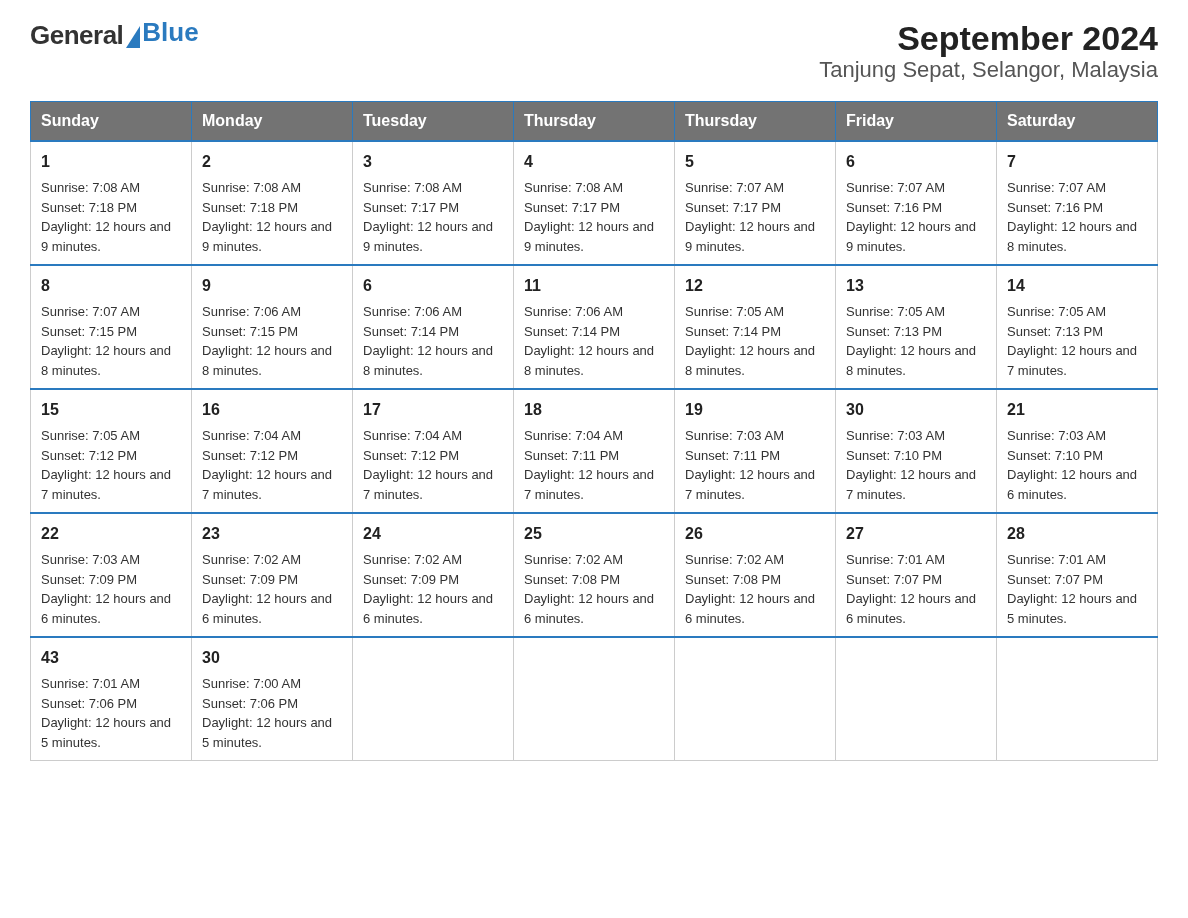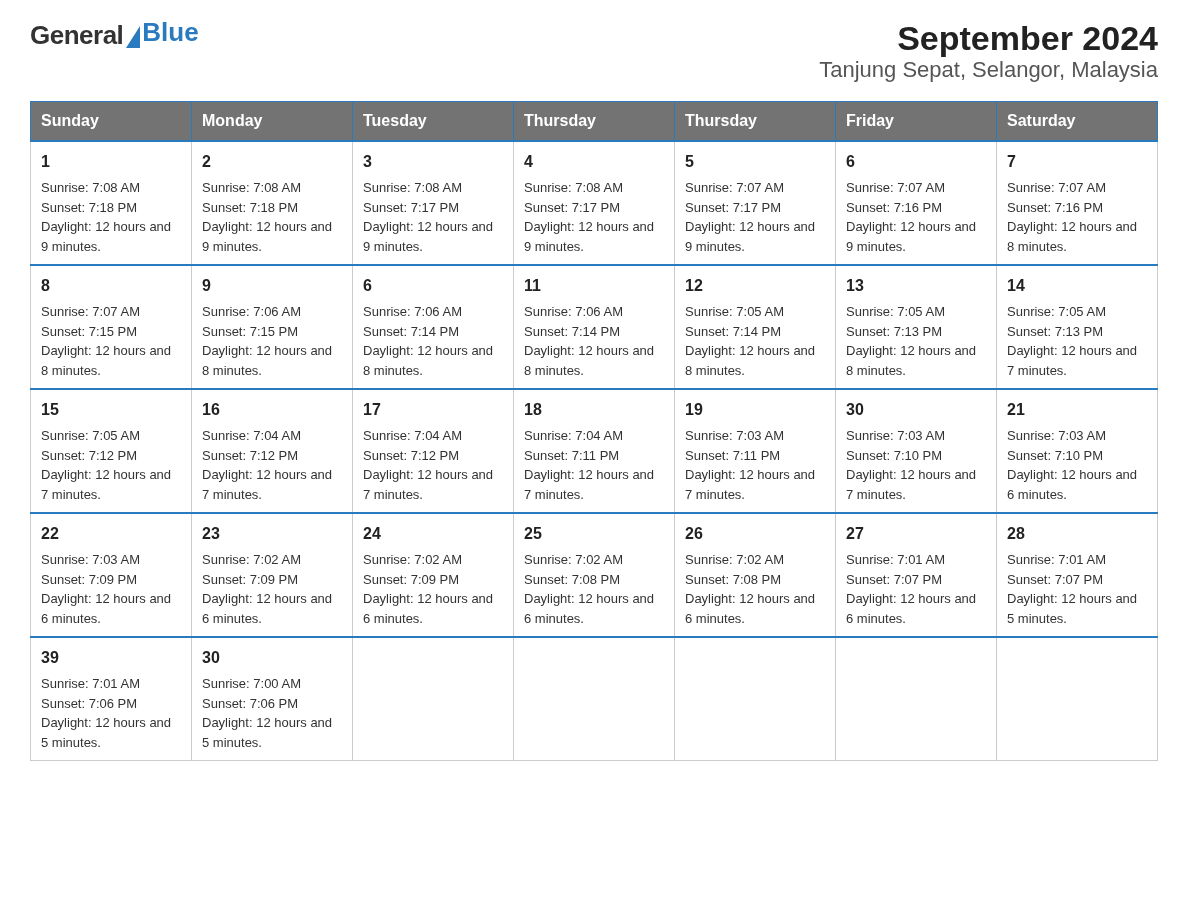--- a/index.html
+++ b/index.html
@@ -170,21 +170,21 @@
       <tr class="week-row">
         <td><span class="day-number">22</span><span>Sunrise: 7:03 AM</span><br><span>Sunset: 7:09 PM</span><br><span>Daylight: 12 hours and 6 minutes.</span></td>
         <td><span class="day-number">23</span><span>Sunrise: 7:02 AM</span><br><span>Sunset: 7:09 PM</span><br><span>Daylight: 12 hours and 6 minutes.</span></td>
         <td><span class="day-number">24</span><span>Sunrise: 7:02 AM</span><br><span>Sunset: 7:09 PM</span><br><span>Daylight: 12 hours and 6 minutes.</span></td>
         <td><span class="day-number">25</span><span>Sunrise: 7:02 AM</span><br><span>Sunset: 7:08 PM</span><br><span>Daylight: 12 hours and 6 minutes.</span></td>
         <td><span class="day-number">26</span><span>Sunrise: 7:02 AM</span><br><span>Sunset: 7:08 PM</span><br><span>Daylight: 12 hours and 6 minutes.</span></td>
         <td><span class="day-number">27</span><span>Sunrise: 7:01 AM</span><br><span>Sunset: 7:07 PM</span><br><span>Daylight: 12 hours and 6 minutes.</span></td>
         <td><span class="day-number">28</span><span>Sunrise: 7:01 AM</span><br><span>Sunset: 7:07 PM</span><br><span>Daylight: 12 hours and 5 minutes.</span></td>
       </tr>
       <tr class="week-row">
-        <td><span class="day-number">39</span><span>Sunrise: 7:01 AM</span><br><span>Sunset: 7:06 PM</span><br><span>Daylight: 12 hours and 5 minutes.</span></td>
+        <td><span class="day-number">43</span><span>Sunrise: 7:01 AM</span><br><span>Sunset: 7:06 PM</span><br><span>Daylight: 12 hours and 5 minutes.</span></td>
         <td><span class="day-number">30</span><span>Sunrise: 7:00 AM</span><br><span>Sunset: 7:06 PM</span><br><span>Daylight: 12 hours and 5 minutes.</span></td>
         <td class="empty-cell"></td>
         <td class="empty-cell"></td>
         <td class="empty-cell"></td>
         <td class="empty-cell"></td>
         <td class="empty-cell"></td>
       </tr>
     </tbody>
 </table>
 

